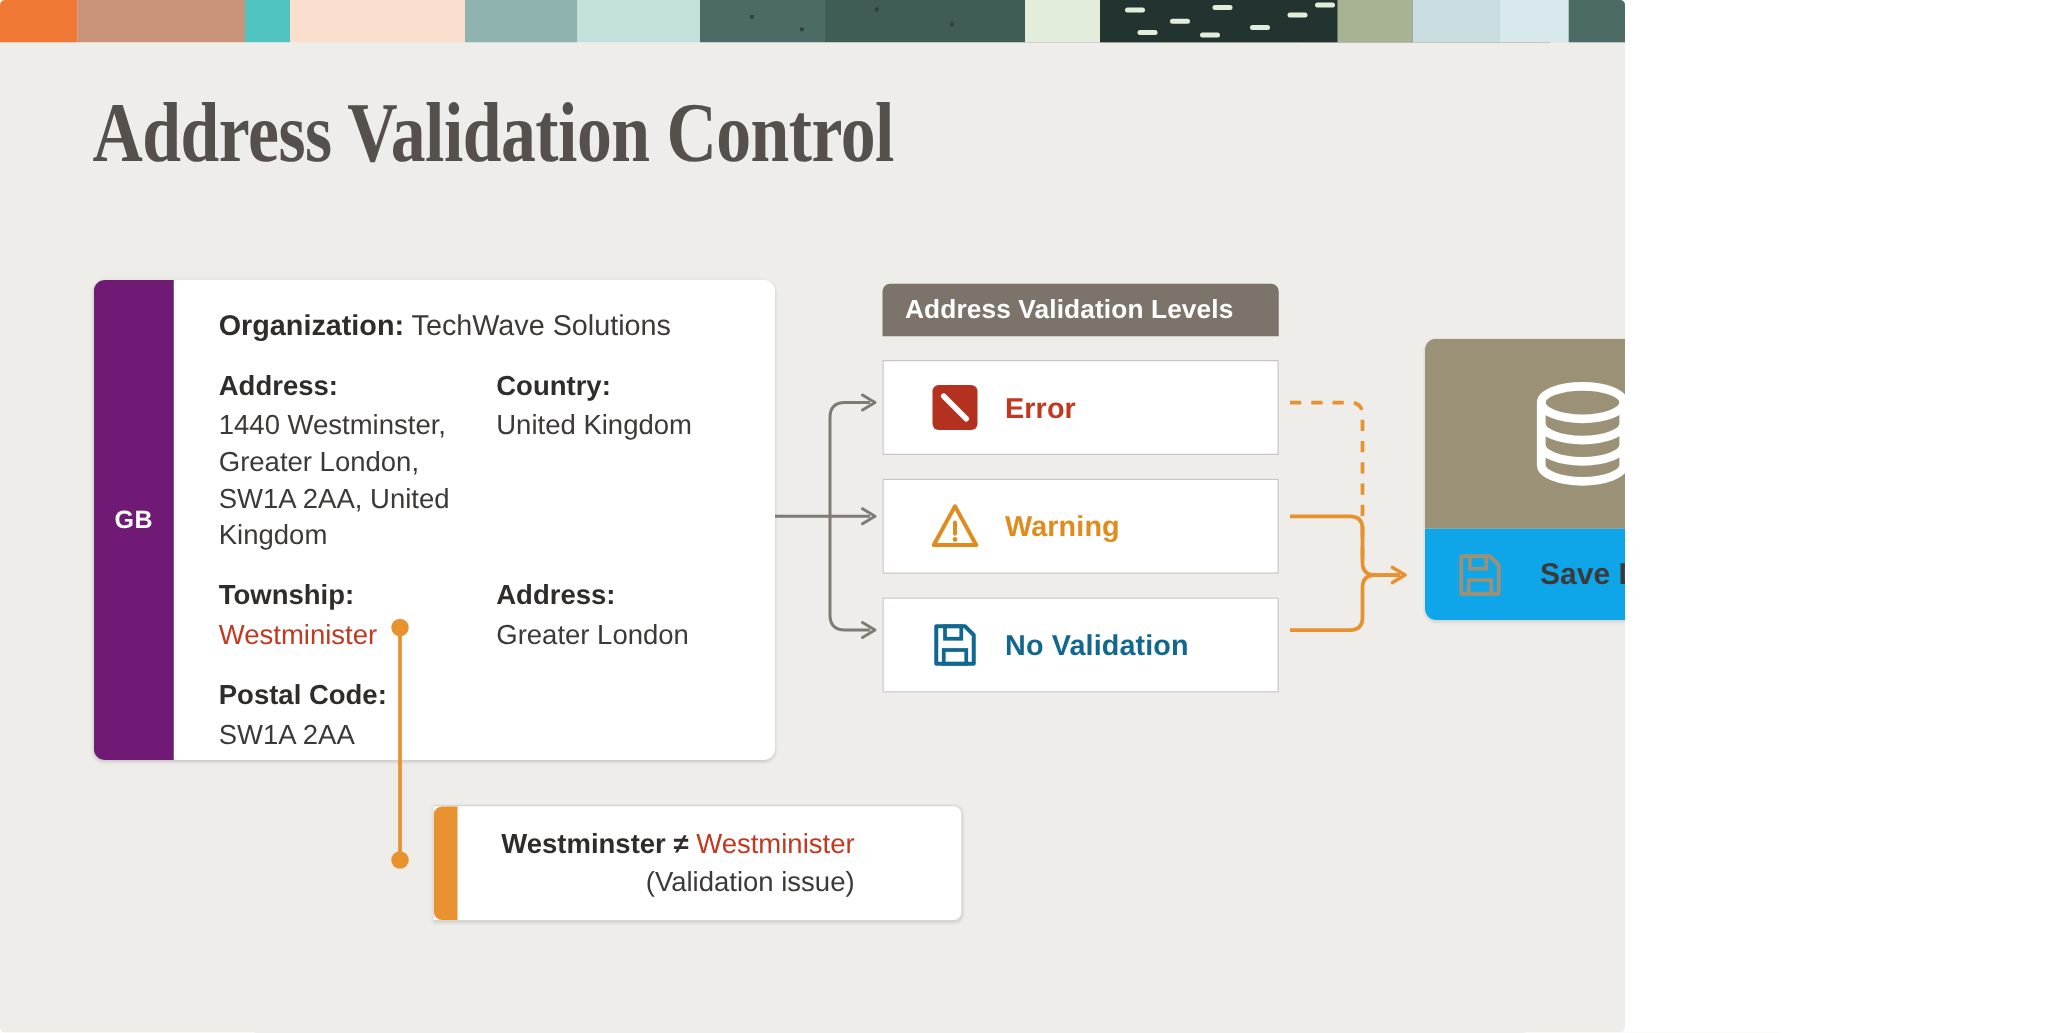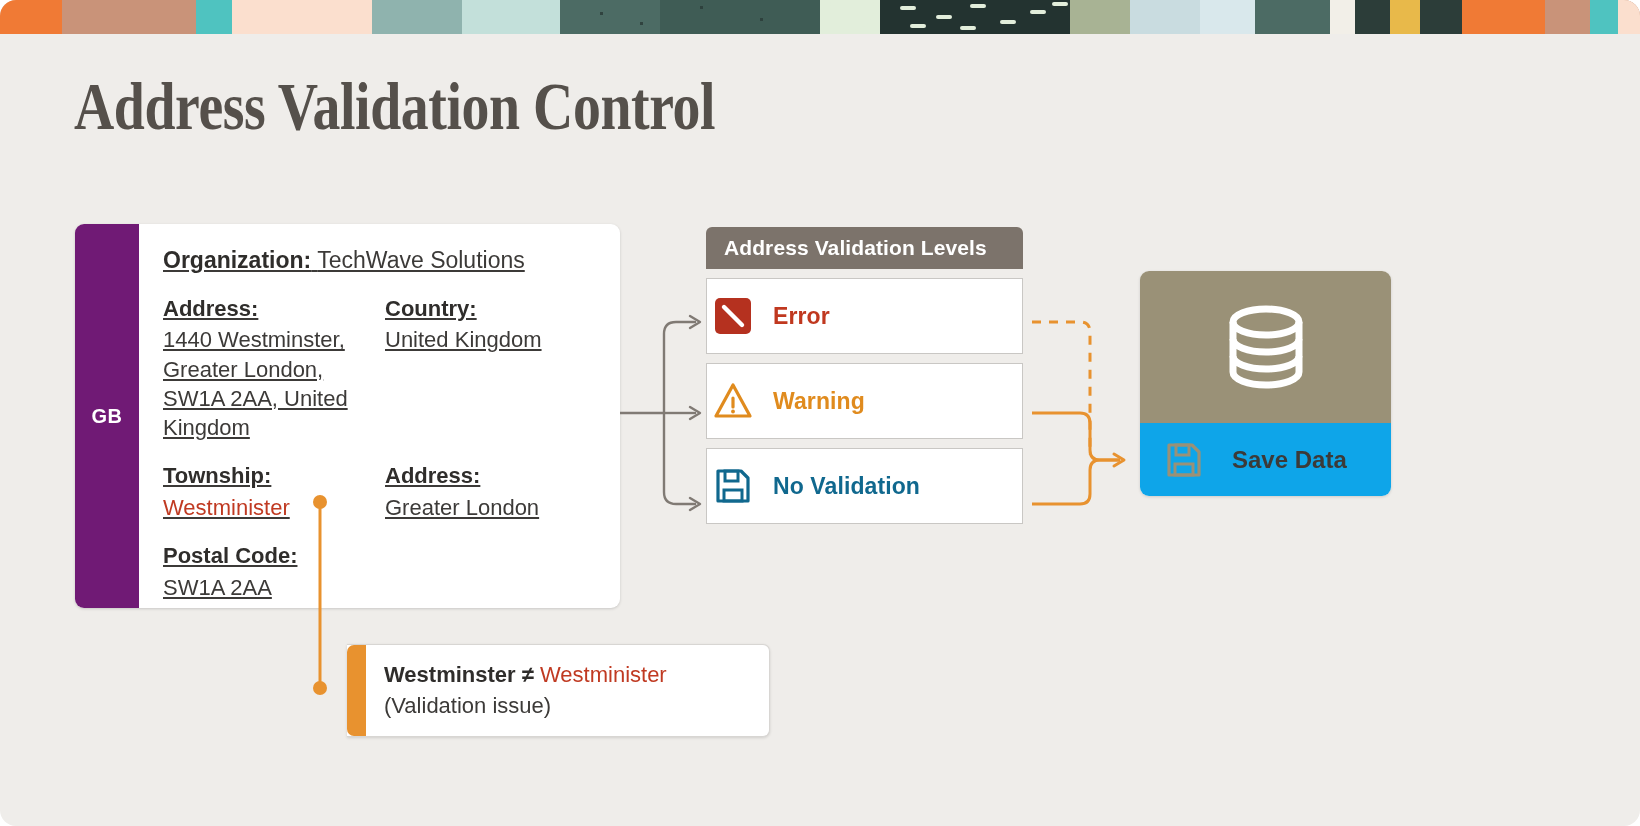--- a/index.html
+++ b/index.html
@@ -4,23 +4,23 @@
 <style>
   * { box-sizing: border-box; margin: 0; padding: 0; }
   html, body {
     width: 1640px; height: 826px;
     background: #ffffff;
     font-family: "Liberation Sans", sans-serif;
     overflow: hidden;
   }
   #slide {
     position: relative;
-    width: 1640px; height: 826px;
+    width: 1300px; height: 826px;
     background: #EFEDEA;
-    border-radius: 16px;
+    border-radius: 4px;
     overflow: hidden;
   }
 
   
   #banner {
     position: absolute; top: 0; left: 0;
     width: 1640px; height: 34px;
     overflow: hidden;
   }
   #banner svg { display: block; }
@@ -57,23 +57,22 @@
     display: flex;
     align-items: center;
     justify-content: center;
     font-size: 20px;
     font-weight: bold;
     letter-spacing: 0.5px;
     flex: 0 0 64px;
   }
   #card-body {
     flex: 1;
-    padding: 22px 24px 18px 24px;
+    padding: 22px 24px 18px 36px;
     color: #3C3A38;
-    text-decoration: underline;
   }
   .org-line {
     font-size: 23px;
     line-height: 1.25;
     margin-bottom: 20px;
     white-space: nowrap;
   }
   .org-line b { color: #2F2D2B; }
   .field-grid {
     display: grid;
@@ -113,24 +112,24 @@
     font-size: 21px;
     font-weight: bold;
     padding: 9px 18px;
     border-radius: 6px 6px 0 0;
     letter-spacing: 0.1px;
   }
   .level-row {
     background: #ffffff;
     border: 1px solid #C9C7C4;
     height: 76px;
-    margin-top: 9px;
+    margin-top: 19px;
     display: flex;
     align-items: center;
-    padding-left: 6px;
+    padding-left: 37px;
     gap: 20px;
   }
   .level-row:first-of-type { margin-top: 6px; }
   .level-label {
     font-size: 23px;
     font-weight: bold;
     letter-spacing: 0.1px;
   }
   .level-icon { width: 40px; height: 40px; flex: 0 0 40px; }
 
@@ -190,21 +189,22 @@
     display: flex;
     overflow: hidden;
   }
   #callout-bar {
     width: 19px;
     flex: 0 0 19px;
     background: #E8922F;
     border-radius: 7px 0 0 7px;
   }
   #callout-body {
-    padding: 14px 0 0 18px;
+    padding: 14px 0 0 35px;
+    text-align: right;
   }
   .callout-line1 { font-size: 22px; line-height: 1.42; color: #3C3A38; }
   .callout-line1 b { color: #2F2D2B; }
   .callout-line1 .wrong { color: #C03A22; font-weight: normal; }
   .callout-line2 { font-size: 22px; line-height: 1.42; color: #3C3A38; }
 </style>
 </head>
 <body>
 
 <div id="slide">

